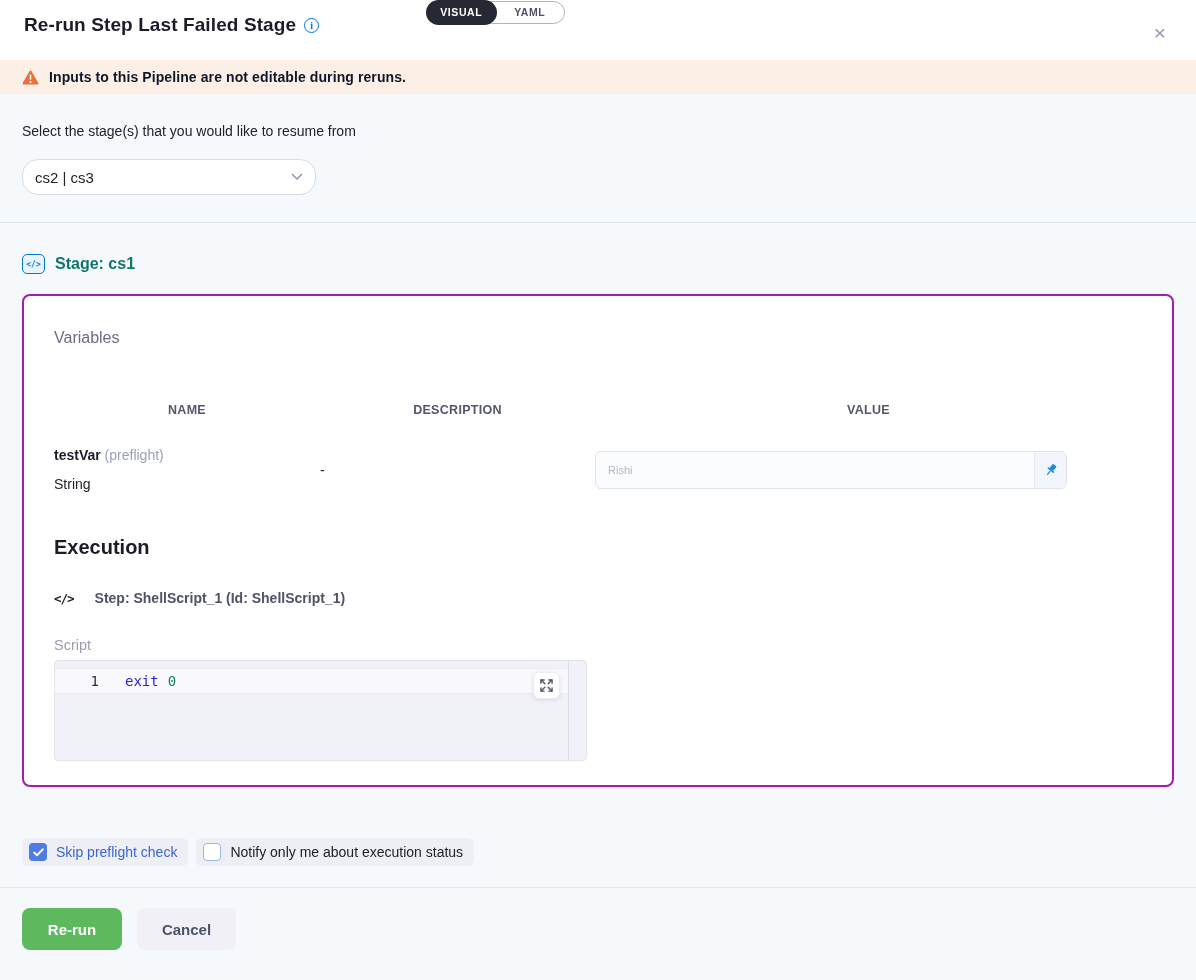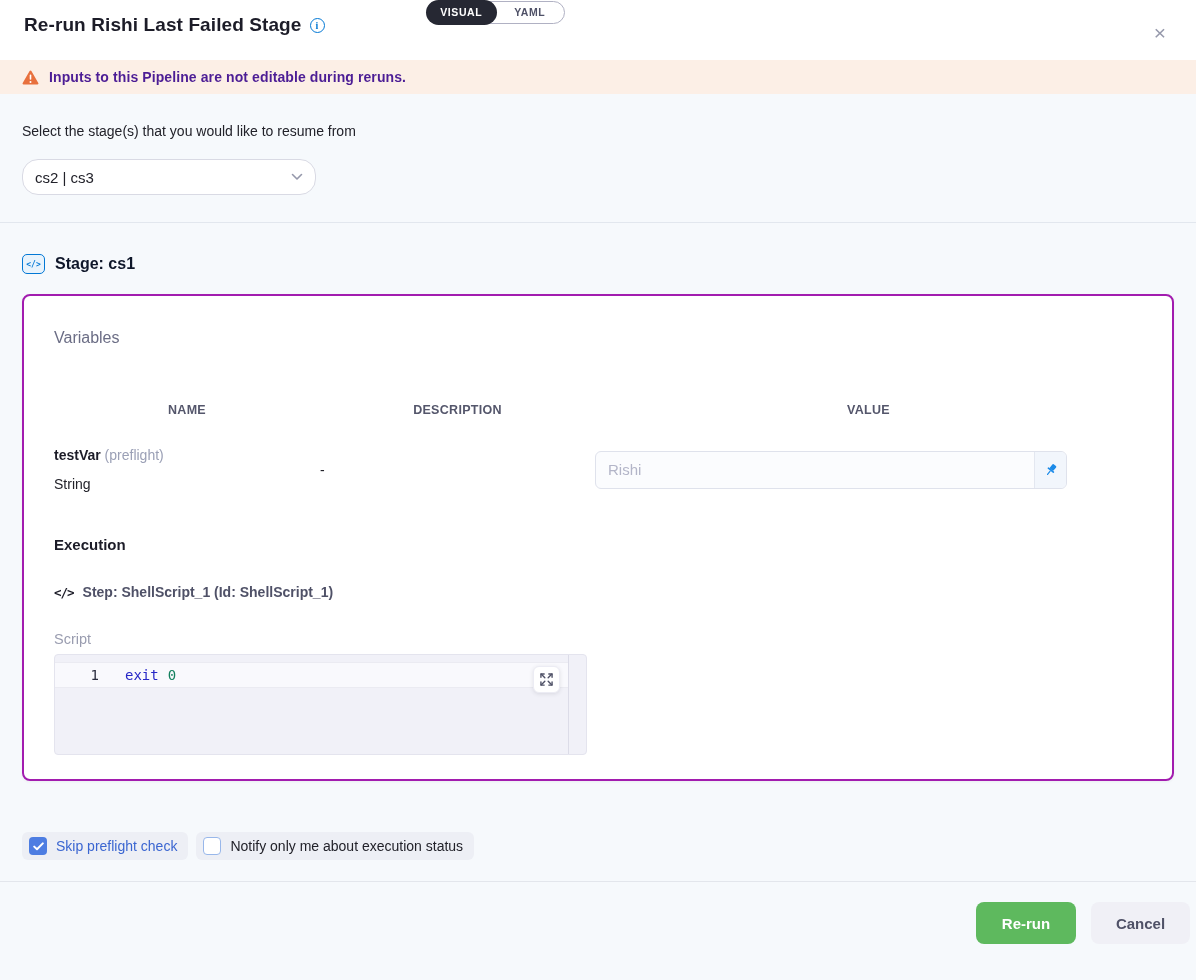--- a/index.html
+++ b/index.html
@@ -47,21 +47,21 @@
     position: absolute; right: 30px; top: 22px;
     font-size: 21px; color: #9598ab; cursor: pointer; line-height: 1;
     font-weight: normal;
   }
 
   
   .banner {
     height: 34px; background: #fcefe6;
     display: flex; align-items: center; gap: 10px; padding: 0 22px;
   }
-  .banner span { color: #4c1d95; font-size: 14px; font-weight: bold; letter-spacing: .1px; }
+  .banner span { color: #0f172a; font-size: 14px; font-weight: bold; letter-spacing: .1px; }
 
   
   .stage-select { padding: 29px 22px 27px 22px; border-bottom: 1px solid #e2e7ee; }
   .stage-select label { display: block; font-size: 14px; color: #22222a; margin-bottom: 20px; }
   .dropdown {
     width: 294px; height: 36px; background: #ffffff;
     border: 1px solid #d9dae4; border-radius: 16px;
     display: flex; align-items: center; justify-content: space-between;
     padding: 0 12px; cursor: pointer;
   }
@@ -70,21 +70,21 @@
   
   .stage-body { padding: 31px 22px 0 22px; }
   .stage-head { display: flex; align-items: center; gap: 10px; margin-bottom: 20px; }
   .stage-icon {
     width: 23px; height: 20px; background: #e8f3fc;
     border: 1.4px solid #0278d5; border-radius: 5px;
     color: #0278d5; font-size: 8px; font-weight: bold;
     display: inline-flex; align-items: center; justify-content: center;
     font-family: "DejaVu Sans Mono", monospace;
   }
-  .stage-head h2 { font-size: 16px; font-weight: bold; color: #0f172a; text-align: right; }
+  .stage-head h2 { font-size: 16px; font-weight: bold; color: #0f766e; text-align: right; }
 
   
   .card {
     background: #ffffff; border: 2px solid #a21caf; border-radius: 8px;
     box-shadow: 0 1px 3px rgba(40,41,61,.05);
     padding: 33px 30px 24px 30px;
   }
   .vars-title { font-size: 16px; font-weight: 500; color: #6b6d85; margin-bottom: 56px; }
   .var-grid { display: grid; grid-template-columns: 266px 275px 1fr; align-items: center; }
   .var-grid.head span {
@@ -94,36 +94,36 @@
   .name-line b { color: #1c1c28; font-size: 14px; }
   .opt { color: #9ba0b6; }
   .type-line { margin-top: 13px; color: #22222a; }
   .desc-cell { color: #22222a; }
   .value-input {
     width: 472px; height: 38px; display: flex; align-items: stretch;
     border: 1px solid #dfe2ec; border-radius: 6px; overflow: hidden; background: #fbfcfe;
   }
   .value-input input {
     flex: 1; border: none; outline: none; background: transparent;
-    padding: 0 12px; font-size: 15px; font-family: "Liberation Sans", sans-serif;
+    padding: 0 12px; font-size: 11px; font-family: "Liberation Sans", sans-serif;
     color: #15803d;
   }
   .value-input input::placeholder { color: #b3b5c8; }
   .pin-box {
     width: 32px; background: #f2f6fc; border-left: 1px solid #e3e7f0;
     display: flex; align-items: center; justify-content: center; cursor: pointer;
   }
 
-  .exec-title { margin-top: 44px; font-size: 15px; font-weight: bold; color: #1c1c28; }
+  .exec-title { margin-top: 44px; font-size: 20px; font-weight: bold; color: #1c1c28; }
   .step-row { margin-top: 31px; display: flex; align-items: center; gap: 9px; }
   .code-glyph {
     font-family: "DejaVu Sans Mono", monospace; font-size: 12.5px; font-weight: bold;
     color: #1c1c28; letter-spacing: -1px;
   }
-  .step-label { font-size: 14px; font-weight: bold; color: #4f5167; }
+  .step-label { font-size: 14px; font-weight: bold; color: #4f5167; margin-left: 12px; }
 
   .script-label { margin-top: 31px; font-size: 14.5px; color: #9a9db0; }
   .editor {
     margin-top: 7px; width: 533px; height: 101px; position: relative;
     background: #f1f1f8; border: 1px solid #e4e4ee; border-radius: 4px;
     font-family: "DejaVu Sans Mono", monospace; font-size: 14px;
     padding-top: 7px; overflow: hidden;
   }
   .editor::after {
     content: ''; position: absolute; top: 0; right: 17px; width: 1px; height: 100%;
@@ -156,34 +156,34 @@
     width: 18px; height: 18px; border-radius: 4px;
     display: inline-flex; align-items: center; justify-content: center;
   }
   .cb.on { background: #4d7de2; }
   .cb.off { background: #ffffff; border: 1px solid #98b7ea; }
   .lbl-blue { color: #3b66d1; }
   .lbl-dark { color: #22222a; }
 
   
   .footer-divider { margin-top: 21px; height: 1px; background: #e3e6ec; }
-  footer { padding: 20px 6px; display: flex; gap: 15px; justify-content: flex-end; }
+  footer { padding: 20px 22px; display: flex; gap: 15px; }
   .btn {
     border: none; border-radius: 8px; height: 42px; font-size: 15px; font-weight: bold;
     font-family: "Liberation Sans", sans-serif; cursor: pointer;
   }
   .btn-rerun { width: 100px; background: #5eb95e; color: #ffffff; }
   .btn-cancel { width: 99px; background: #f0f0f6; color: #4f5167; }
 </style>
 </head>
 <body>
 
 <header>
   <div class="title-wrap">
-    <h1>Re-run Rishi Last Failed Stage</h1>
+    <h1>Re-run Step Last Failed Stage</h1>
     <span class="info-icon">i</span>
   </div>
   <div class="toggle">
     <span class="seg active">VISUAL</span>
     <span class="seg">YAML</span>
   </div>
   <span class="close">×</span>
 </header>
 
 <div class="banner">

